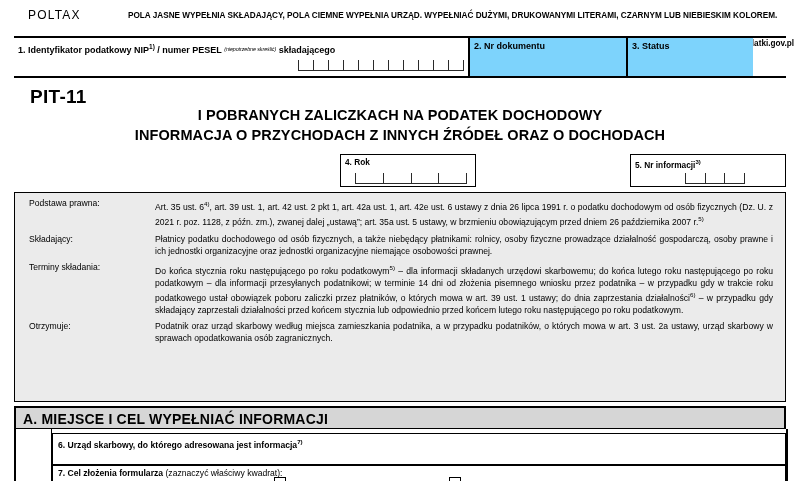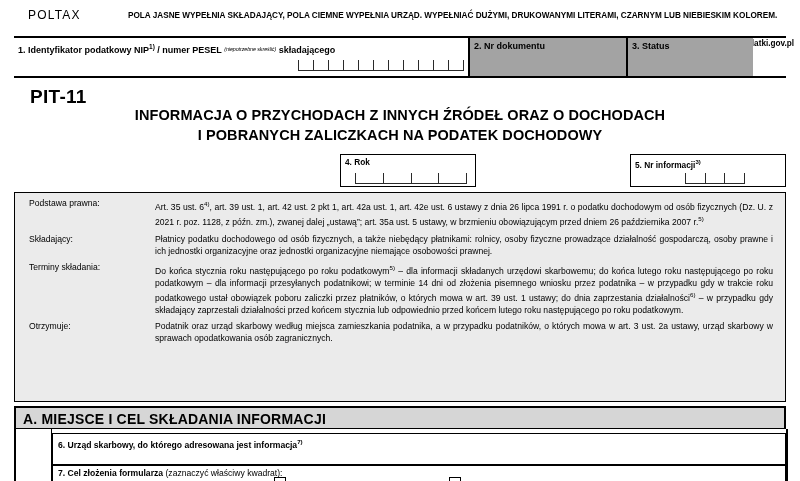--- a/index.html
+++ b/index.html
@@ -30,21 +30,21 @@
 
   
   .idstrip {
     position: absolute; left: 14px; top: 36px; width: 772px; height: 42px;
     border-top: 2.5px solid #000;
     border-bottom: 2.5px solid #000;
     display: flex;
   }
   .cell { position: relative; height: 100%; }
   .cell.white { background:#fff; }
-  .cell.gray  { background:#a3a3a3; }
+  .cell.gray  { background:#7dd3fc; }
   .cell-lbl {
     font-size: 9px; font-weight: bold; padding: 3px 0 0 4px; display:block;
     line-height: 11px; white-space: nowrap;
   }
   .cell-lbl .sup { font-size: 6.5px; vertical-align: super; font-weight: bold; }
   .cell-lbl .tiny {
     font-size: 5.4px; font-style: italic; font-weight: normal;
     vertical-align: 2px; letter-spacing: -0.1px;
   }
   .c-nip { width: 456px; border-right: 2.5px solid #000; }
@@ -183,22 +183,22 @@
     <div class="cell gray c-sta">
       <span class="cell-lbl">
         <span>3.</span>
         <span>Status</span>
       </span>
     </div>
   </div>
 
   <div class="pitno">PIT-11</div>
   <div class="maintitle">
+    <div>I POBRANYCH ZALICZKACH NA PODATEK DOCHODOWY</div>
     <div>INFORMACJA O PRZYCHODACH Z INNYCH ŹRÓDEŁ ORAZ O DOCHODACH</div>
-    <div>I POBRANYCH ZALICZKACH NA PODATEK DOCHODOWY</div>
   </div>
 
   <div class="wroku"><span>w roku</span><sup>2)</sup></div>
 
   <div class="boxfield f-rok">
     <span class="lbl">
       <span>4.</span>
       <span>Rok</span>
     </span>
     <div class="comb" id="comb-rok" style="left: 14px; top: 18px; height: 11px; width: 112px;">
@@ -238,21 +238,21 @@
           <div class="lbody">Do końca stycznia roku następującego po roku podatkowym<sup>5)</sup> – dla informacji składanych urzędowi skarbowemu; do końca lutego roku następującego po roku podatkowym – dla informacji przesyłanych podatnikowi; w terminie 14 dni od złożenia pisemnego wniosku przez podatnika – w przypadku gdy w trakcie roku podatkowego ustał obowiązek poboru zaliczki przez płatników, o których mowa w art. 39 ust. 1 ustawy; do dnia zaprzestania działalności<sup>6)</sup> – w przypadku gdy składający zaprzestali działalności przed końcem stycznia lub odpowiednio przed końcem lutego roku następującego po roku podatkowym.</div>
         </div>
         <div class="legal-row">
           <div class="lterm">Otrzymuje:</div>
           <div class="lbody">Podatnik oraz urząd skarbowy według miejsca zamieszkania podatnika, a w przypadku podatników, o których mowa w art. 3 ust. 2a ustawy, urząd skarbowy w sprawach opodatkowania osób zagranicznych.</div>
         </div>
       </div>
   </div>
 
   <div class="secA">
-    <span>A. MIEJSCE I CEL SKŁADANIA INFORMACJI</span>
+    <span>A. MIEJSCE I CEL WYPEŁNIAĆ INFORMACJI</span>
   </div>
 
   <div class="leftrail"></div>
   <div class="rightrail"></div>
 
   <div class="fieldA f6">
     <span class="lbl">
       <span>6.</span>
       <span>Urząd skarbowy, do którego adresowana jest informacja</span><sup>7)</sup>
     </span>

